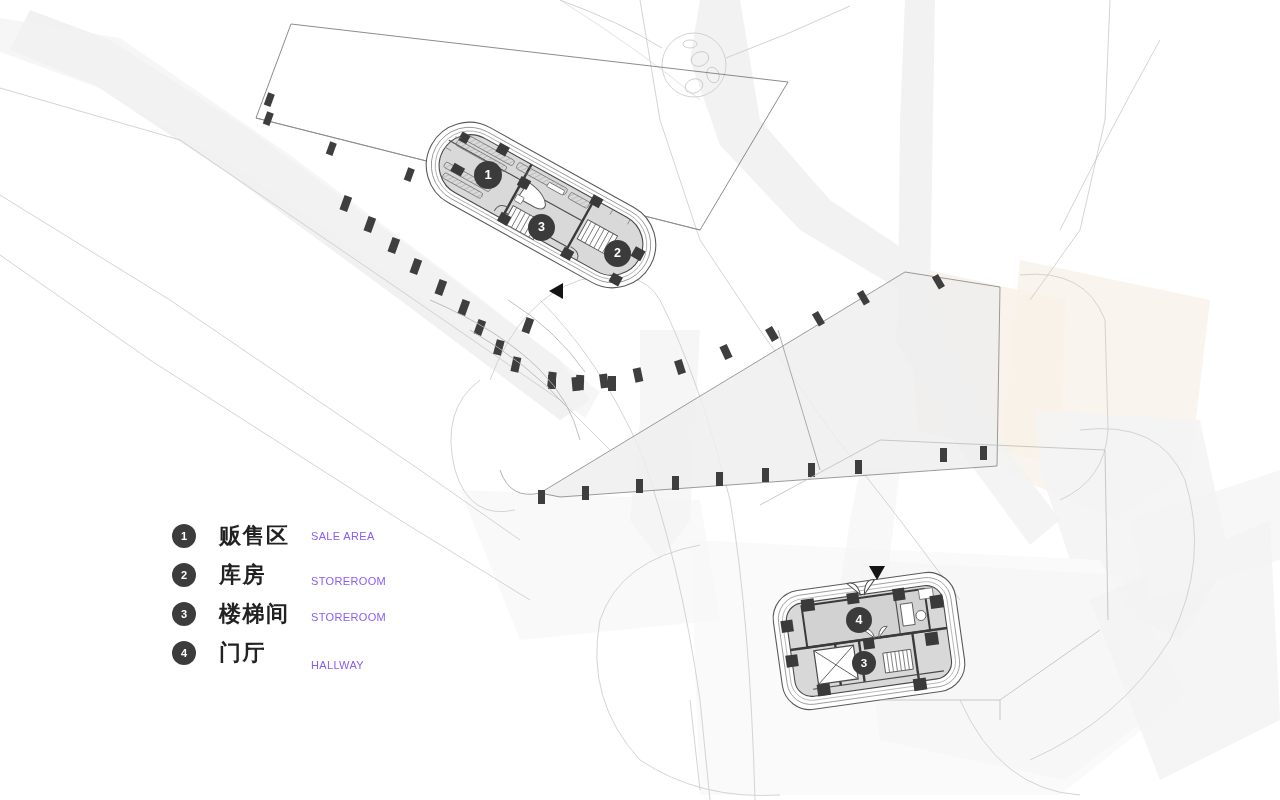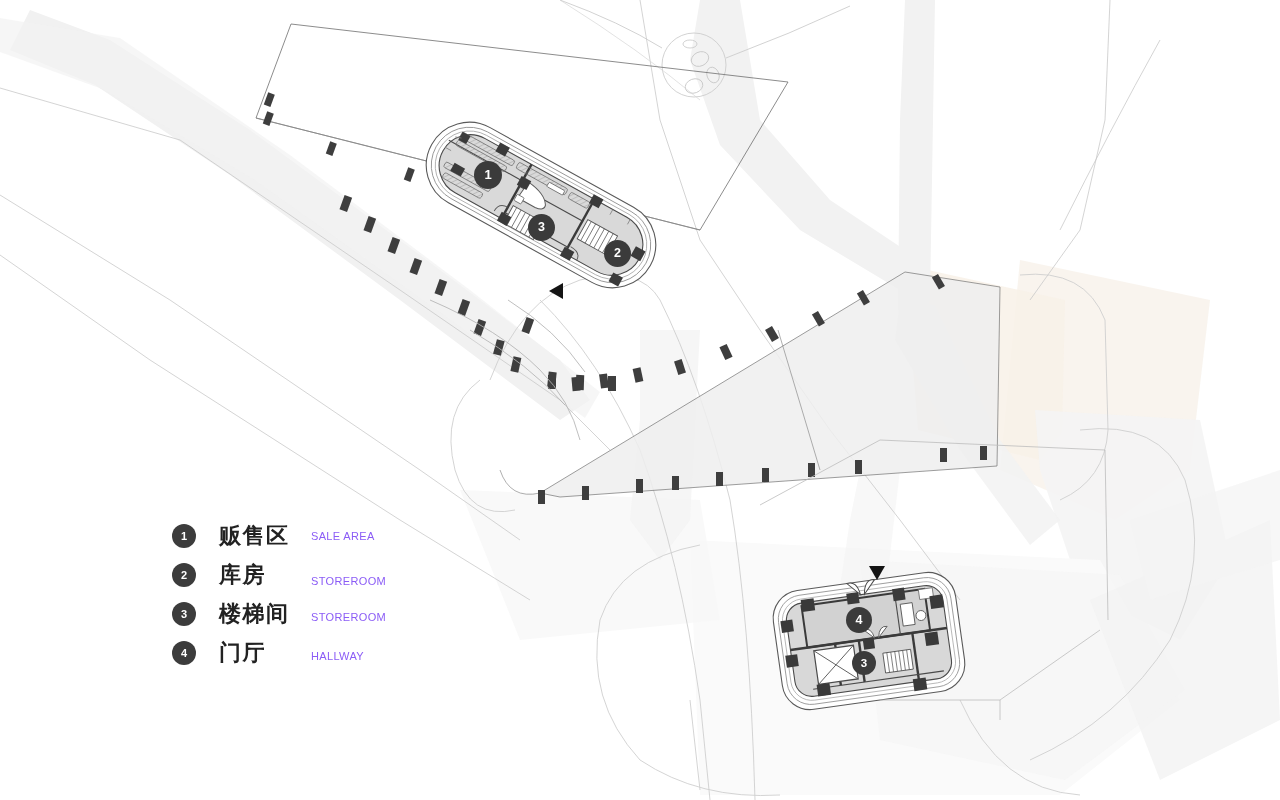--- a/index.html
+++ b/index.html
@@ -65,21 +65,21 @@
     font-size: 11px;
     color: #8b5cf6;
     letter-spacing: 0.35px;
     font-weight: 400;
     white-space: nowrap;
   }
   
   .legend-row:nth-child(1) .legend-en { position: relative; top: 0px; }
   .legend-row:nth-child(2) .legend-en { position: relative; top: 6px; }
   .legend-row:nth-child(3) .legend-en { position: relative; top: 3px; }
-  .legend-row:nth-child(4) .legend-en { position: relative; top: 3px; }
+  .legend-row:nth-child(4) .legend-en { position: relative; top: 12px; }
 
   
   .room-badge {
     position: absolute;
     border-radius: 50%;
     background: #3b3b3b;
     color: #ffffff;
     text-align: center;
     font-weight: 600;
     font-family: "Liberation Sans", sans-serif;

